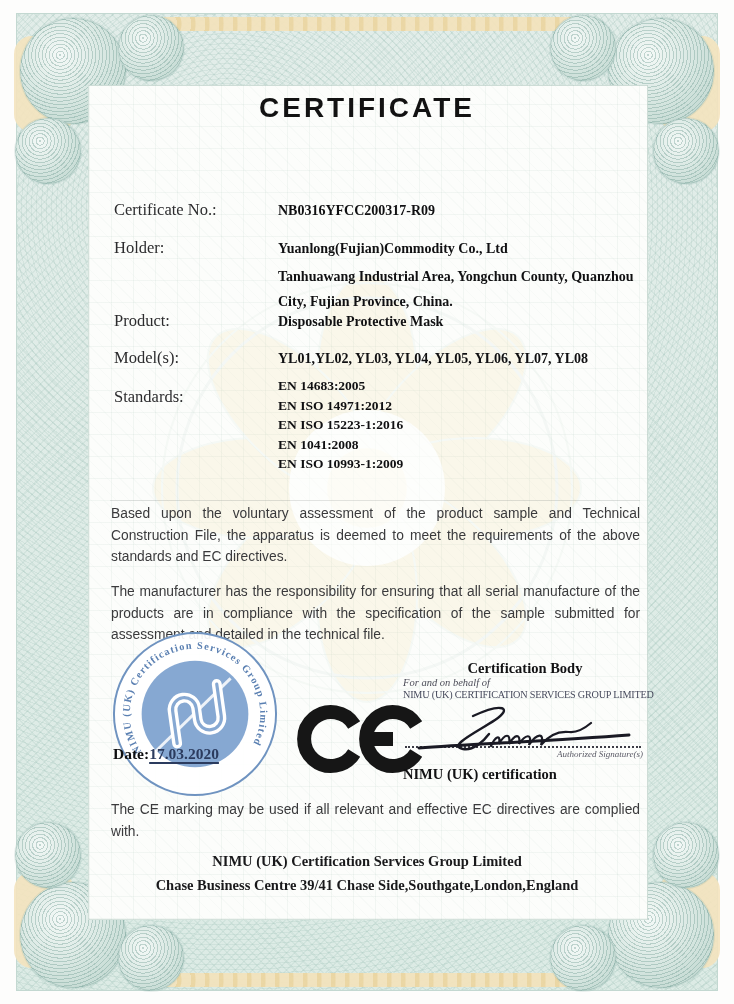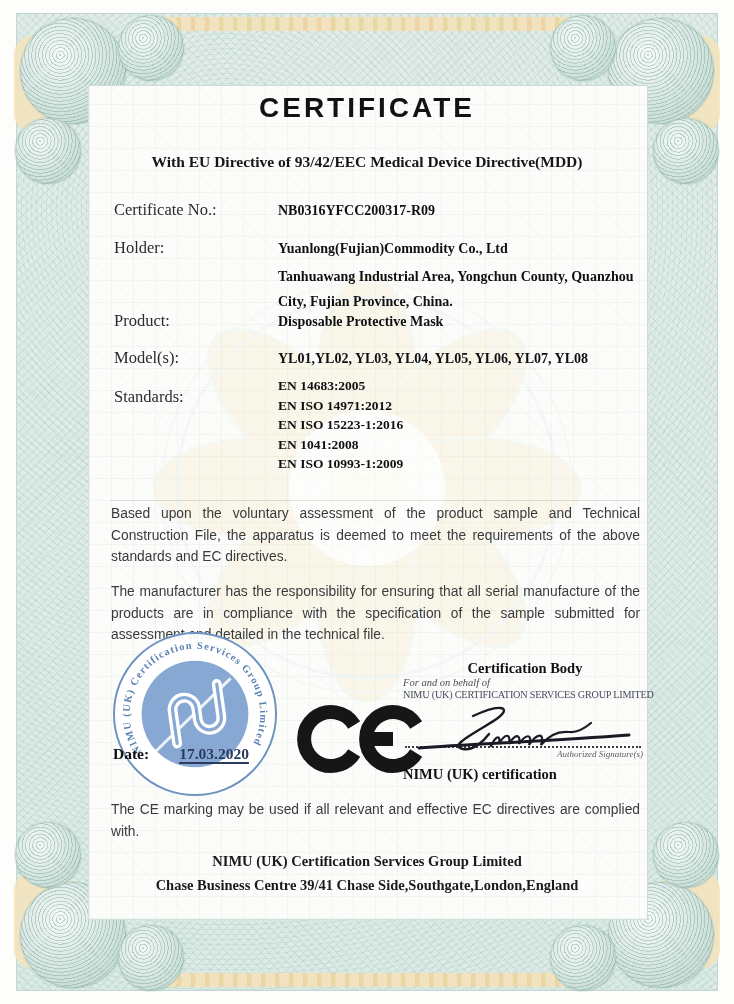--- a/index.html
+++ b/index.html
@@ -71,21 +71,21 @@
   .standards-list { position:absolute; left:278px; top:376px; font-weight:bold; font-size:13.5px; line-height:19.5px; color:#101012; }
   .para {
     position:absolute; left:111px; width:529px; text-align:justify;
     font-family:"Liberation Sans", sans-serif; font-size:13.8px;
     line-height:21.5px; color:#3a3a3c;
   }
   
   .seal { position:absolute; left:111px; top:630px; width:168px; height:168px; }
   .date-row { position:absolute; left:113px; top:745px; z-index:3; font-size:15.5px; font-weight:bold; white-space:nowrap; }
   .date-row .dl { color:#0e0e10; }
-  .date-row .dv { color:#2b3b5e; text-decoration:underline; text-underline-offset:3px; text-decoration-thickness:1.5px;margin-left:30px; }
+  .date-row .dv { color:#2b3b5e; text-decoration:underline; text-underline-offset:3px; text-decoration-thickness:1.5px; }
   .ce-mark { position:absolute; left:296px; top:698px; }
   
   .sig-block { position:absolute; left:403px; top:660px; width:244px; }
   .sig-heading { text-align:center; font-weight:bold; font-size:14.5px; color:#121214; }
   .sig-behalf { margin-top:0px; font-style:italic; font-size:10.5px; color:#4c4c58; }
   .sig-org { margin-top:1px; font-size:10.2px; letter-spacing:-0.2px; white-space:nowrap; color:#464a5c; }
   .sig-area { position:relative; margin-top:2px; height:54px; }
   .sig-dotted { position:absolute; left:2px; right:6px; bottom:8px; border-bottom:2px dotted #3c3c46; }
   .sig-svg { position:absolute; left:0; top:-2px; }
   .sig-authorized { position:absolute; right:4px; bottom:-3px; font-style:italic; font-size:9px; color:#5a5a66; }
@@ -137,21 +137,20 @@
       <circle r="205" fill="none" stroke="#d9e6de" stroke-width="2"></circle>
     </g>
     <circle r="78" fill="#ffffff" opacity="0.9"></circle>
     <circle r="40" fill="#fffdf4" opacity="0.95"></circle>
   </svg>
 
   <div class="faint-rule" style="top:500px;"></div>
 
   <div class="content">
     <div class="title">CERTIFICATE</div>
-    <div class="subtitle">With EU Directive of 93/42/EEC Medical Device Directive(MDD)</div>
 
     <div class="lbl" style="top:200px;">Certificate No.:</div>
     <div class="val" style="top:203px;">NB0316YFCC200317-R09</div>
 
     <div class="lbl" style="top:238px;">Holder:</div>
     <div class="val" style="top:241px;">Yuanlong(Fujian)Commodity Co., Ltd</div>
     <div class="val addr" style="top:264px;">Tanhuawang Industrial Area, Yongchun County, Quanzhou City, Fujian Province, China.</div>
 
     <div class="lbl" style="top:311px;">Product:</div>
     <div class="val" style="top:314px;">Disposable Protective Mask</div>

